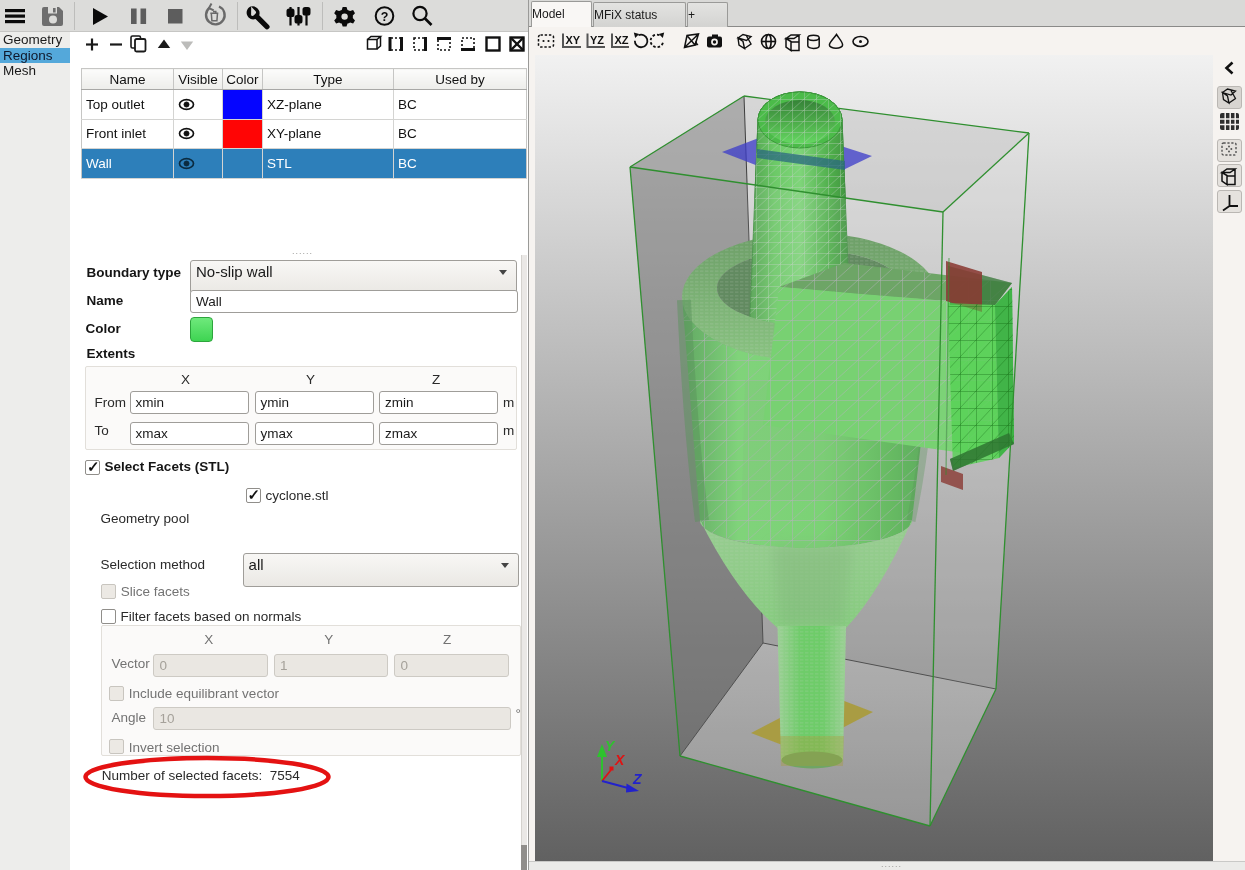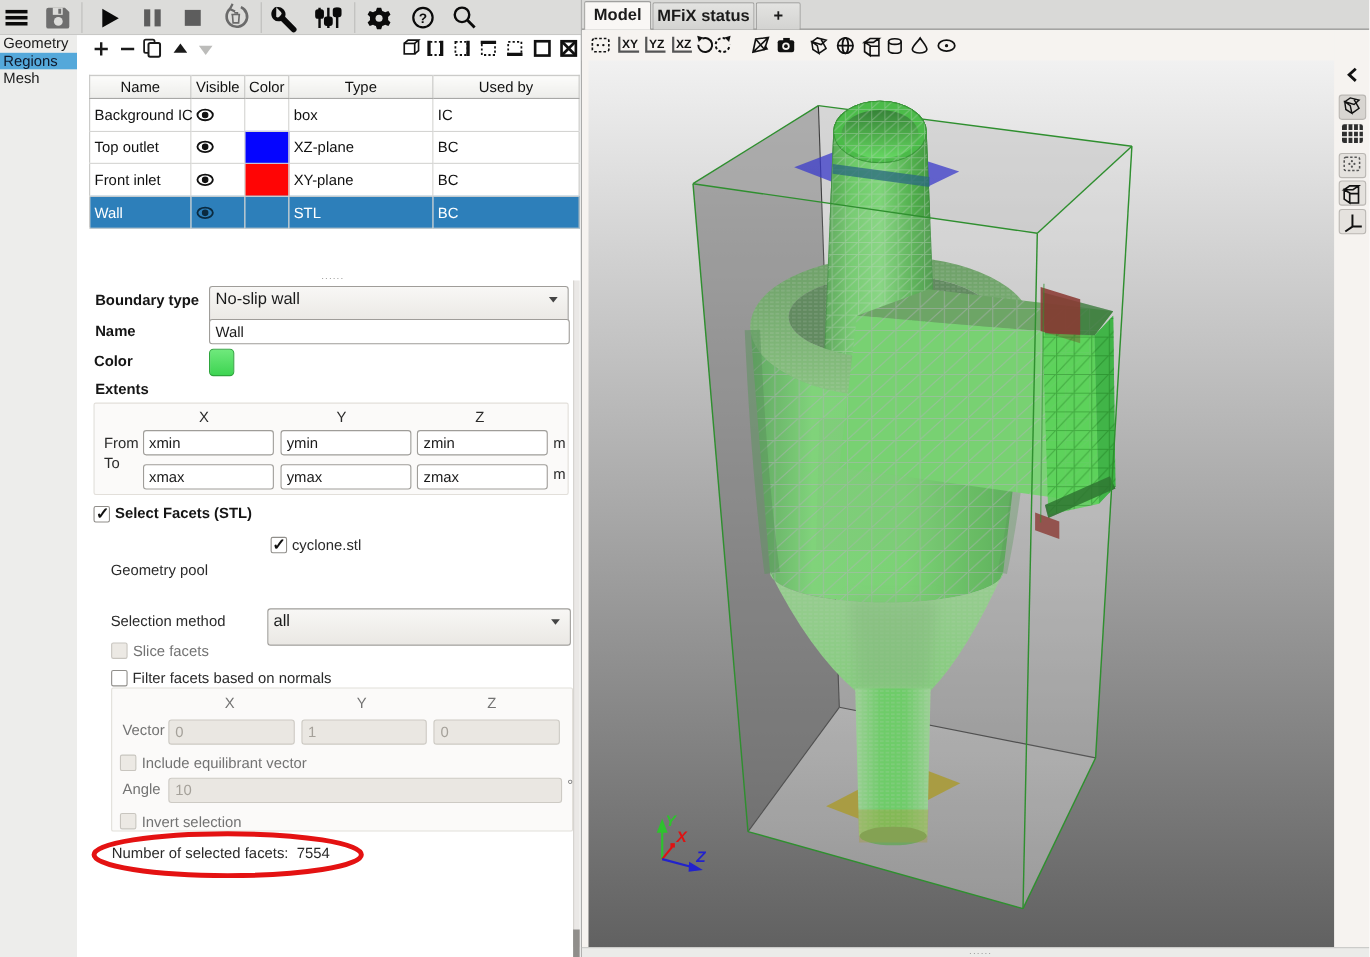--- a/index.html
+++ b/index.html
@@ -31,21 +31,21 @@
 .combo .arr{position:absolute;right:9px;top:9px;width:0;height:0;border-left:4.5px solid transparent;border-right:4.5px solid transparent;border-top:5px solid #444;}
 .tinput{position:absolute;height:23px;background:#fff;border:1px solid #9f9d99;border-radius:3px;font-size:13.5px;color:#1a1a1a;line-height:21px;padding-left:5px;}
 .dinput{position:absolute;height:23px;background:#eae7e2;border:1px solid #cdcac4;border-radius:3px;font-size:13.5px;color:#a5a19a;line-height:21px;padding-left:5px;}
 .cb{position:absolute;width:15px;height:15px;background:#fff;border:1px solid #908e8a;border-radius:2px;}
 .cbd{position:absolute;width:15px;height:15px;background:#ece9e4;border:1px solid #c8c5bf;border-radius:2px;}
 .cb .chk{position:absolute;left:1px;top:-3px;font-size:15px;font-weight:bold;color:#111;}
 .gbox{position:absolute;border:1px solid #e2dfda;border-radius:2px;background:#fbfaf9;}
 
 #rightpanel{position:absolute;left:529px;top:0;width:716px;height:870px;background:#f6f3f0;}
 #tabbar{position:absolute;left:0;top:0;width:716px;height:27px;background:#d9d9d7;border-bottom:1px solid #8a8a88;}
-.tab{position:absolute;top:2px;height:25px;font-size:15px;color:#1a1a1a;text-align:center;border:1px solid #9a9a98;border-bottom:none;border-radius:2px 2px 0 0;background:linear-gradient(#e3e3e1,#d3d3d1);line-height:24px;font-weight:bold;}
+.tab{position:absolute;top:2px;height:25px;font-size:12px;color:#1a1a1a;border:1px solid #9a9a98;border-bottom:none;border-radius:2px 2px 0 0;background:linear-gradient(#e3e3e1,#d3d3d1);line-height:24px;}
 .tabactive{background:#f9f7f5;height:26px;top:1px;z-index:3;}
 #vtoolbar{position:absolute;left:0;top:28px;width:716px;height:27px;background:#f6f3f0;}
 #viewport{position:absolute;left:6px;top:55px;width:678px;height:806px;background:linear-gradient(#f1f1f1,#616161);}
 #rstrip{position:absolute;left:684px;top:28px;width:32px;height:833px;background:#f6f3f0;}
 .rbtn{position:absolute;left:4px;width:25px;height:23px;border:1px solid #bab7b3;border-radius:3px;background:#dedbd7;}
 #bstrip{position:absolute;left:0;top:861px;width:716px;height:9px;background:#ebebe9;border-top:1px solid #c9c9c7;}
 .dots{position:absolute;color:#9a9a98;font-size:9px;letter-spacing:1px;}
 </style></head>
 <body>
 <div id="root">
@@ -158,30 +158,20 @@
     <table id="rtable" cellspacing="0">
       <tbody>
           <tr>
             <th style="width:92px">Name</th>
             <th style="width:49px">Visible</th>
             <th style="width:40px">Color</th>
             <th style="width:131px">Type</th>
             <th>Used by</th>
           </tr>
       <tr>
-            <td>Background IC</td>
-            <td><svg width="17" height="15" style="vertical-align:-3px">
-                <ellipse cx="8.5" cy="7.5" rx="7" ry="4.8" fill="none" stroke="#111" stroke-width="1.7"></ellipse>
-                <circle cx="8.5" cy="7.5" r="2.5" fill="#111" stroke="#111"></circle>
-              </svg></td>
-            <td></td>
-            <td>box</td>
-            <td>IC</td>
-          </tr>
-      <tr>
             <td>Top outlet</td>
             <td><svg width="17" height="15" style="vertical-align:-3px">
                 <ellipse cx="8.5" cy="7.5" rx="7" ry="4.8" fill="none" stroke="#111" stroke-width="1.7"></ellipse>
                 <circle cx="8.5" cy="7.5" r="2.5" fill="#111" stroke="#111"></circle>
               </svg></td>
             <td style="background:#0505ff"></td>
             <td>XZ-plane</td>
             <td>BC</td>
           </tr>
       <tr>
@@ -217,21 +207,21 @@
       <div class="blabel" style="left:16.5px;top:314px;">Extents</div>
       <div class="gbox" style="left:15.4px;top:333.6px;width:432px;height:84px;"></div>
       <div class="rlabel" style="left:111px;top:340px;">X</div>
       <div class="rlabel" style="left:236px;top:340px;">Y</div>
       <div class="rlabel" style="left:362px;top:340px;">Z</div>
       <div class="rlabel" style="left:24.5px;top:363px;">From</div>
       <div class="tinput" style="left:59.5px;top:359px;width:119px;">xmin</div>
       <div class="tinput" style="left:184.6px;top:359px;width:119px;">ymin</div>
       <div class="tinput" style="left:309px;top:359px;width:119px;">zmin</div>
       <div class="rlabel" style="left:432.9px;top:363px;">m</div>
-      <div class="rlabel" style="left:24.5px;top:381px;">To</div>
+      <div class="rlabel" style="left:24.5px;top:391px;">To</div>
       <div class="tinput" style="left:59.5px;top:390px;width:119px;">xmax</div>
       <div class="tinput" style="left:184.6px;top:390px;width:119px;">ymax</div>
       <div class="tinput" style="left:309px;top:390px;width:119px;">zmax</div>
       <div class="rlabel" style="left:432.9px;top:391px;">m</div>
       <div class="cb" style="left:15px;top:428px;">
           <span class="chk">✓</span>
         </div>
       <div class="blabel" style="left:34.6px;top:427px;">Select Facets (STL)</div>
       <div class="cb" style="left:175.6px;top:456px;">
           <span class="chk">✓</span>

